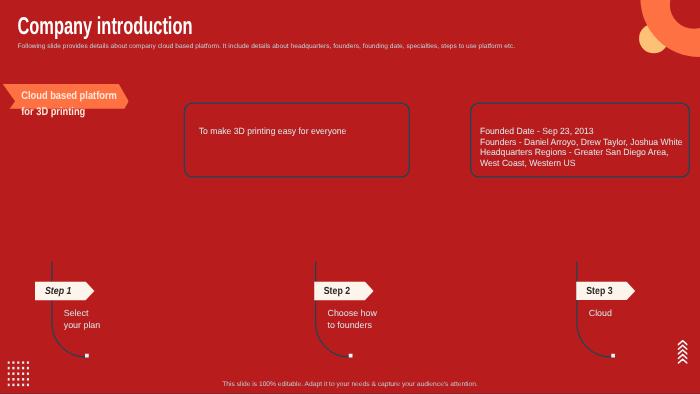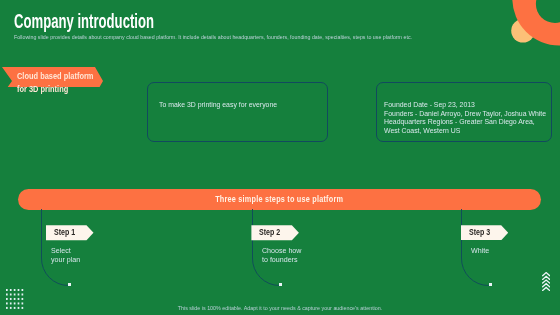--- a/index.html
+++ b/index.html
@@ -1,18 +1,18 @@
 <!DOCTYPE html>
 <html><head>
 <meta charset="utf-8">
 <style>
   html,body{margin:0;padding:0;}
   body{width:560px;height:315px;overflow:hidden;background:#0a4055;
        font-family:"Liberation Sans",sans-serif;-webkit-font-smoothing:antialiased;}
-  .slide{position:relative;width:560px;height:315px;background:#15803d;overflow:hidden;}
+  .slide{position:relative;width:560px;height:315px;background:#b91c1c;overflow:hidden;}
 
   
   .logo{position:absolute;right:0;top:0;width:72px;height:52px;}
 
   
   .title{position:absolute;left:14px;top:10px;font-size:19.5px;font-weight:bold;
          color:#ffffff;white-space:nowrap;transform:scaleX(0.673);transform-origin:left top;}
   .subtitle{position:absolute;left:14px;top:33.5px;font-size:5.25px;color:#bdd2da;
             white-space:nowrap;letter-spacing:0.02px;}
 
@@ -78,30 +78,27 @@
 
   <div class="card" style="left:147px;top:82px;width:181px;height:59.5px;"></div>
   <div class="card-body" style="left:159px;top:101.3px;">To make 3D printing easy for everyone</div>
 
   <div class="card" style="left:375.5px;top:82px;width:176px;height:59.5px;"></div>
   <div class="card-body" style="left:384px;top:101.3px;">Founded Date - Sep 23, 2013
 Founders - Daniel Arroyo, Drew Taylor, Joshua White
 Headquarters Regions - Greater San Diego Area,
 West Coast, Western US</div>
 
-  <div class="pill">
-    <div class="pt"><span class="pti">Three simple steps to use platform</span></div>
-  </div>
 
   <div class="stepgrp">
     <svg class="stepcurve" style="left:38px;top:209px;width:36px;height:80px;" viewBox="0 0 36 80">
       <path d="M3.5 0 V 49 A 27 27 0 0 0 30.5 76.5 H 33" fill="none" stroke="#10485c" stroke-width="0.9"></path>
     </svg>
-    <div class="chev" style="left:46px;top:225.3px;width:47.5px;height:16px;
-                clip-path:polygon(0 0,40.5px 0,47.5px 7.5px,40.5px 15px,0 15px);">
+    <div class="chev" style="left:28px;top:225.3px;width:47.5px;height:16px;
+                clip-path:polygon(0 0,40.5px 0,47.5px 7.5px,40.5px 15px,0 15px);font-style:italic;">
       <div class="ct" style="left:8px;top:2.4px;font-size:8.2px;transform:scaleX(0.86);">Step 1</div>
     </div>
     <div class="step-body" style="left:51px;top:247.2px;">Select
 your plan</div>
     <div class="stepdot" style="left:68px;top:283px;"></div>
   </div>
 
   <div class="stepgrp">
     <svg class="stepcurve" style="left:249px;top:209px;width:36px;height:80px;" viewBox="0 0 36 80">
       <path d="M3.5 0 V 49 A 27 27 0 0 0 30.5 76.5 H 33" fill="none" stroke="#10485c" stroke-width="0.9"></path>
@@ -116,21 +113,21 @@
   </div>
 
   <div class="stepgrp">
     <svg class="stepcurve" style="left:458px;top:209px;width:36px;height:80px;" viewBox="0 0 36 80">
       <path d="M3.5 0 V 49 A 27 27 0 0 0 30.5 76.5 H 33" fill="none" stroke="#10485c" stroke-width="0.9"></path>
     </svg>
     <div class="chev" style="left:460.7px;top:225.3px;width:47.5px;height:15px;
                 clip-path:polygon(0 0,40.5px 0,47.5px 7.5px,40.5px 15px,0 15px);">
       <div class="ct" style="left:8px;top:2.4px;font-size:8.2px;transform:scaleX(0.86);">Step 3</div>
     </div>
-    <div class="step-body" style="left:471px;top:247.2px;">White</div>
+    <div class="step-body" style="left:471px;top:247.2px;">Cloud</div>
     <div class="stepdot" style="left:489px;top:283px;"></div>
   </div>
 
   <svg class="dotgrid" width="19" height="21" viewBox="0 0 19 21">
     <g fill="#e4f1f5">
       <rect x="0.00" y="0.00" width="1.7" height="2.0"></rect>
         <rect x="3.88" y="0.00" width="1.7" height="2.0"></rect>
         <rect x="7.76" y="0.00" width="1.7" height="2.0"></rect>
         <rect x="11.64" y="0.00" width="1.7" height="2.0"></rect>
         <rect x="15.52" y="0.00" width="1.7" height="2.0"></rect>

